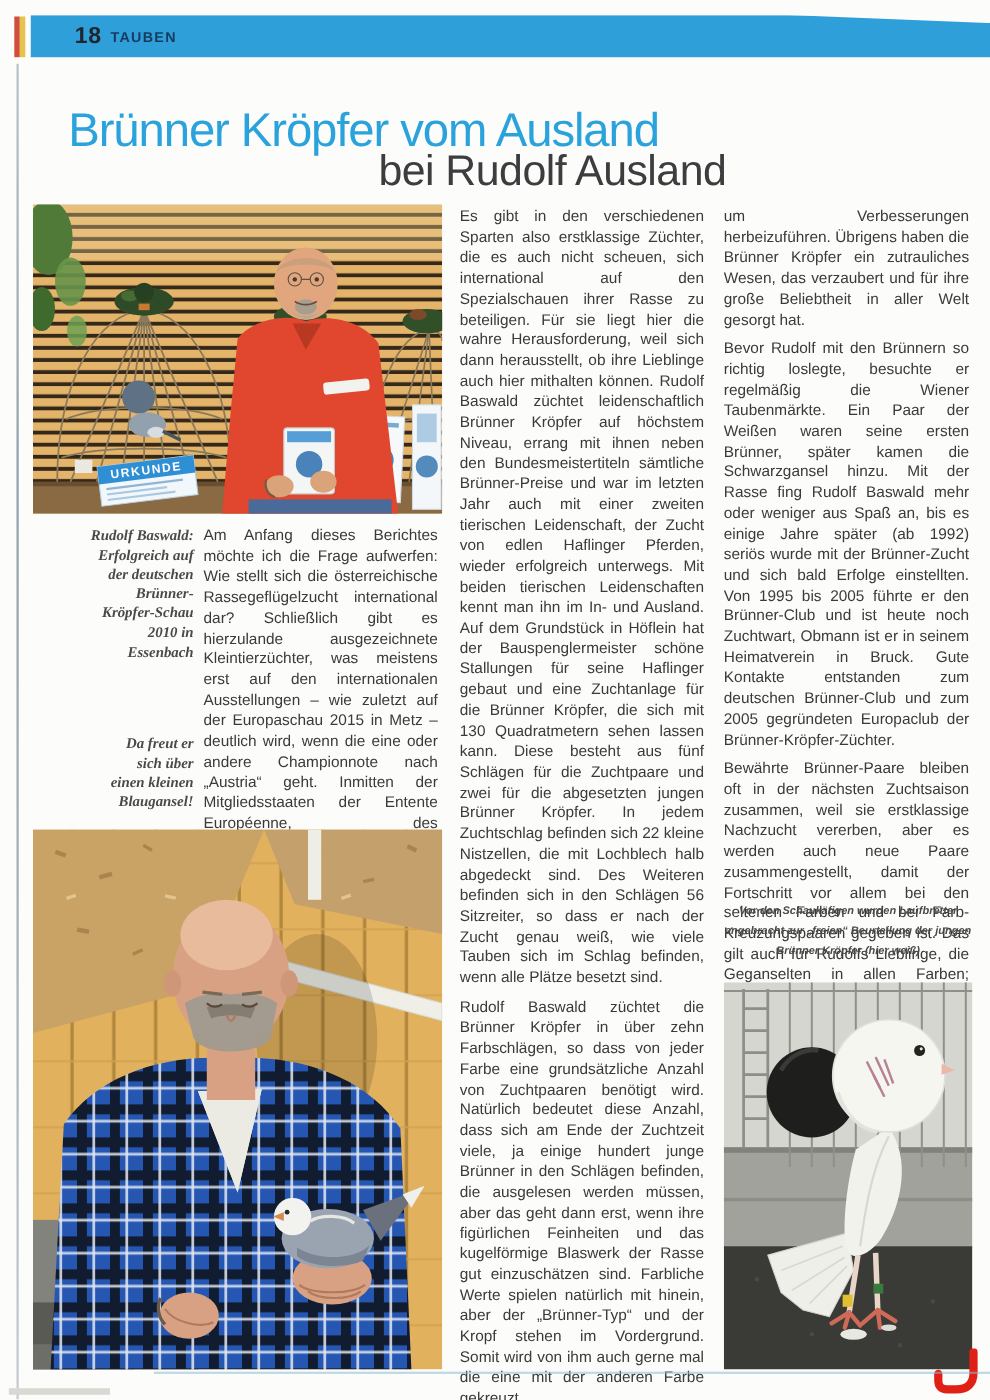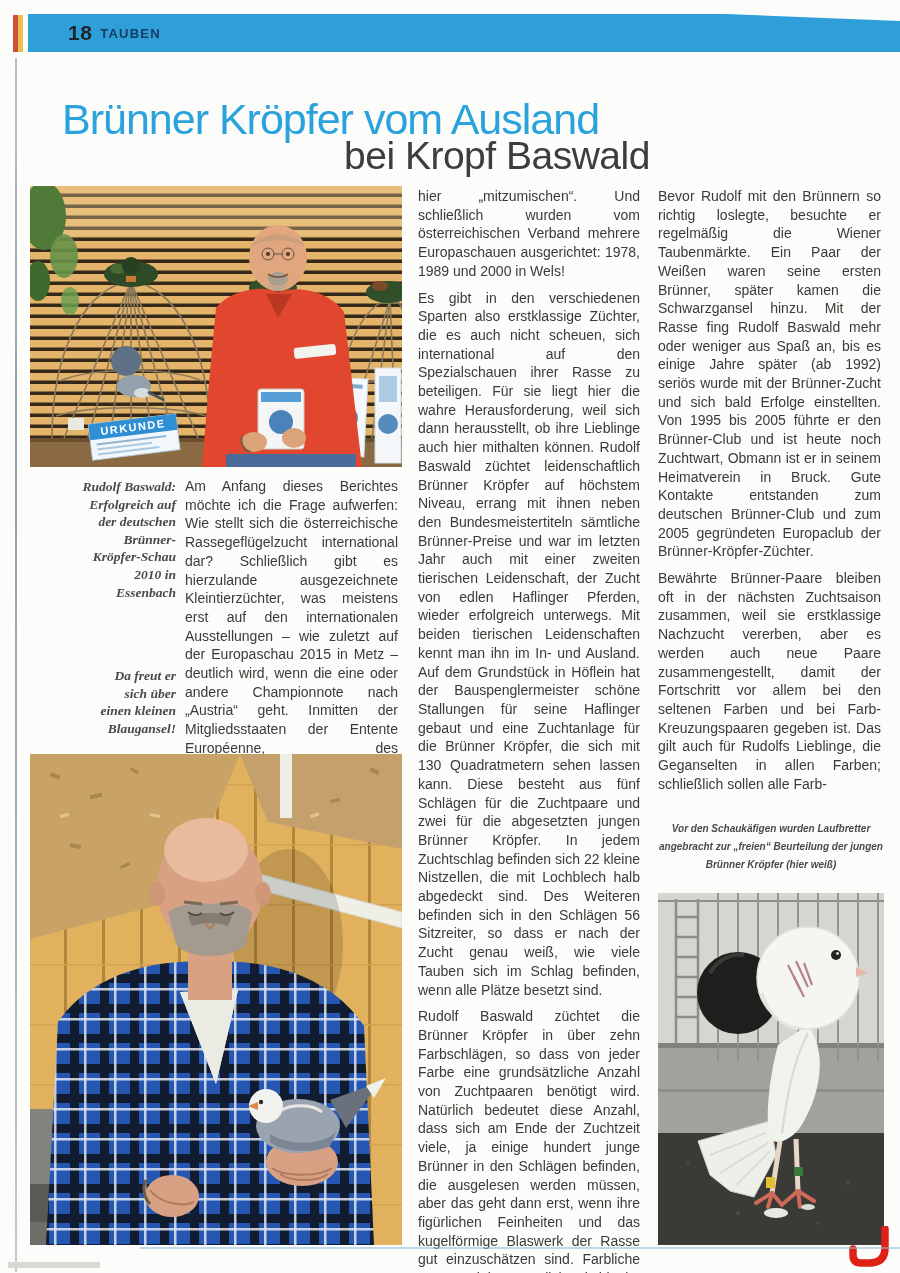--- a/index.html
+++ b/index.html
@@ -55,21 +55,21 @@
 <div class="strip-yellow"></div>
 <div class="scanline"></div>
 
 <header class="topbar">
   <span class="pagenum">18</span>
   <span class="section">TAUBEN</span>
 </header>
 <div class="bar-notch"></div>
 
 <h1 class="title1" style="margin:0;font-weight:normal;">Brünner Kröpfer vom Ausland</h1>
-<h1 class="title2" style="margin:0;font-weight:normal;">bei Kropf Baswald</h1>
+<h1 class="title2" style="margin:0;font-weight:normal;">bei Rudolf Ausland</h1>
 
 <svg class="photo photo1" width="372" height="281" viewBox="0 0 372 281">
   <defs>
     <pattern id="slats" width="20" height="11" patternUnits="userSpaceOnUse">
       <rect width="20" height="11" fill="#e3b469"></rect>
       <rect y="7.5" width="20" height="3.5" fill="#34281a"></rect>
     </pattern>
   </defs>
   <rect width="372" height="281" fill="url(#slats)"></rect>
   <rect width="372" height="50" fill="#f0d49a" opacity=".35"></rect>
@@ -191,25 +191,25 @@
 Essenbach</div>
 <div class="cap cap-right cap2">Da freut er
 sich über
 einen kleinen
 Blaugansel!</div>
 
 <div class="col2 bodytext">
   <p class="par">Am Anfang dieses Berichtes möchte ich die Frage aufwerfen: Wie stellt sich die österreichische Rassegeflügelzucht international dar? Schließlich gibt es hierzulande ausgezeichnete Kleintierzüchter, was meistens erst auf den internationalen Ausstellungen – wie zuletzt auf der Europaschau 2015 in Metz – deutlich wird, wenn die eine oder andere Championnote nach „Austria“ geht. Inmitten der Mitgliedsstaaten der Entente Européenne, des Europaverbandes, hat Österreich beste Bedingungen,</p>
 </div>
 <div class="col3 bodytext">
-  <p class="par">hier „mitzumischen“. Und schließlich wurden vom österreichischen Verband mehrere Europaschauen ausgerichtet: 1978, 1989 und 2000 in Wels!</p>
   <p class="par">Es gibt in den verschiedenen Sparten also erstklassige Züchter, die es auch nicht scheuen, sich international auf den Spezialschauen ihrer Rasse zu beteiligen. Für sie liegt hier die wahre Herausforderung, weil sich dann herausstellt, ob ihre Lieblinge auch hier mithalten können. Rudolf Baswald züchtet leidenschaftlich Brünner Kröpfer auf höchstem Niveau, errang mit ihnen neben den Bundesmeistertiteln sämtliche Brünner-Preise und war im letzten Jahr auch mit einer zweiten tierischen Leidenschaft, der Zucht von edlen Haflinger Pferden, wieder erfolgreich unterwegs. Mit beiden tierischen Leidenschaften kennt man ihn im In- und Ausland. Auf dem Grundstück in Höflein hat der Bauspenglermeister schöne Stallungen für seine Haflinger gebaut und eine Zuchtanlage für die Brünner Kröpfer, die sich mit 130 Quadratmetern sehen lassen kann. Diese besteht aus fünf Schlägen für die Zuchtpaare und zwei für die abgesetzten jungen Brünner Kröpfer. In jedem Zuchtschlag befinden sich 22 kleine Nistzellen, die mit Lochblech halb abgedeckt sind. Des Weiteren befinden sich in den Schlägen 56 Sitzreiter, so dass er nach der Zucht genau weiß, wie viele Tauben sich im Schlag befinden, wenn alle Plätze besetzt sind.</p>
   <p class="par">Rudolf Baswald züchtet die Brünner Kröpfer in über zehn Farbschlägen, so dass von jeder Farbe eine grundsätzliche Anzahl von Zuchtpaaren benötigt wird. Natürlich bedeutet diese Anzahl, dass sich am Ende der Zuchtzeit viele, ja einige hundert junge Brünner in den Schlägen befinden, die ausgelesen werden müssen, aber das geht dann erst, wenn ihre figürlichen Feinheiten und das kugelförmige Blaswerk der Rasse gut einzuschätzen sind. Farbliche Werte spielen natürlich mit hinein, aber der „Brünner-Typ“ und der Kropf stehen im Vordergrund. Somit wird von ihm auch gerne mal die eine mit der anderen Farbe gekreuzt,</p>
 </div>
 <div class="col4 bodytext">
+  <p class="par">um Verbesserungen herbeizuführen. Übrigens haben die Brünner Kröpfer ein zutrauliches Wesen, das verzaubert und für ihre große Beliebtheit in aller Welt gesorgt hat.</p>
   <p class="par">Bevor Rudolf mit den Brünnern so richtig loslegte, besuchte er regelmäßig die Wiener Taubenmärkte. Ein Paar der Weißen waren seine ersten Brünner, später kamen die Schwarzgansel hinzu. Mit der Rasse fing Rudolf Baswald mehr oder weniger aus Spaß an, bis es einige Jahre später (ab 1992) seriös wurde mit der Brünner-Zucht und sich bald Erfolge einstellten. Von 1995 bis 2005 führte er den Brünner-Club und ist heute noch Zuchtwart, Obmann ist er in seinem Heimatverein in Bruck. Gute Kontakte entstanden zum deutschen Brünner-Club und zum 2005 gegründeten Europaclub der Brünner-Kröpfer-Züchter.</p>
   <p class="par">Bewährte Brünner-Paare bleiben oft in der nächsten Zuchtsaison zusammen, weil sie erstklassige Nachzucht vererben, aber es werden auch neue Paare zusammengestellt, damit der Fortschritt vor allem bei den seltenen Farben und bei Farb-Kreuzungspaaren gegeben ist. Das gilt auch für Rudolfs Lieblinge, die Geganselten in allen Farben; schließlich sollen alle Farb-</p>
 </div>
 
 <svg class="photo photo2" width="372" height="491" viewBox="0 0 372 491">
   <defs>
     <pattern id="planks" width="38" height="60" patternUnits="userSpaceOnUse">
       <rect width="38" height="60" fill="#e2b15e"></rect>
       <rect x="34" width="3" height="60" fill="#b1873d"></rect>
       <rect y="30" width="38" height="1.5" fill="#d2a252"></rect>

